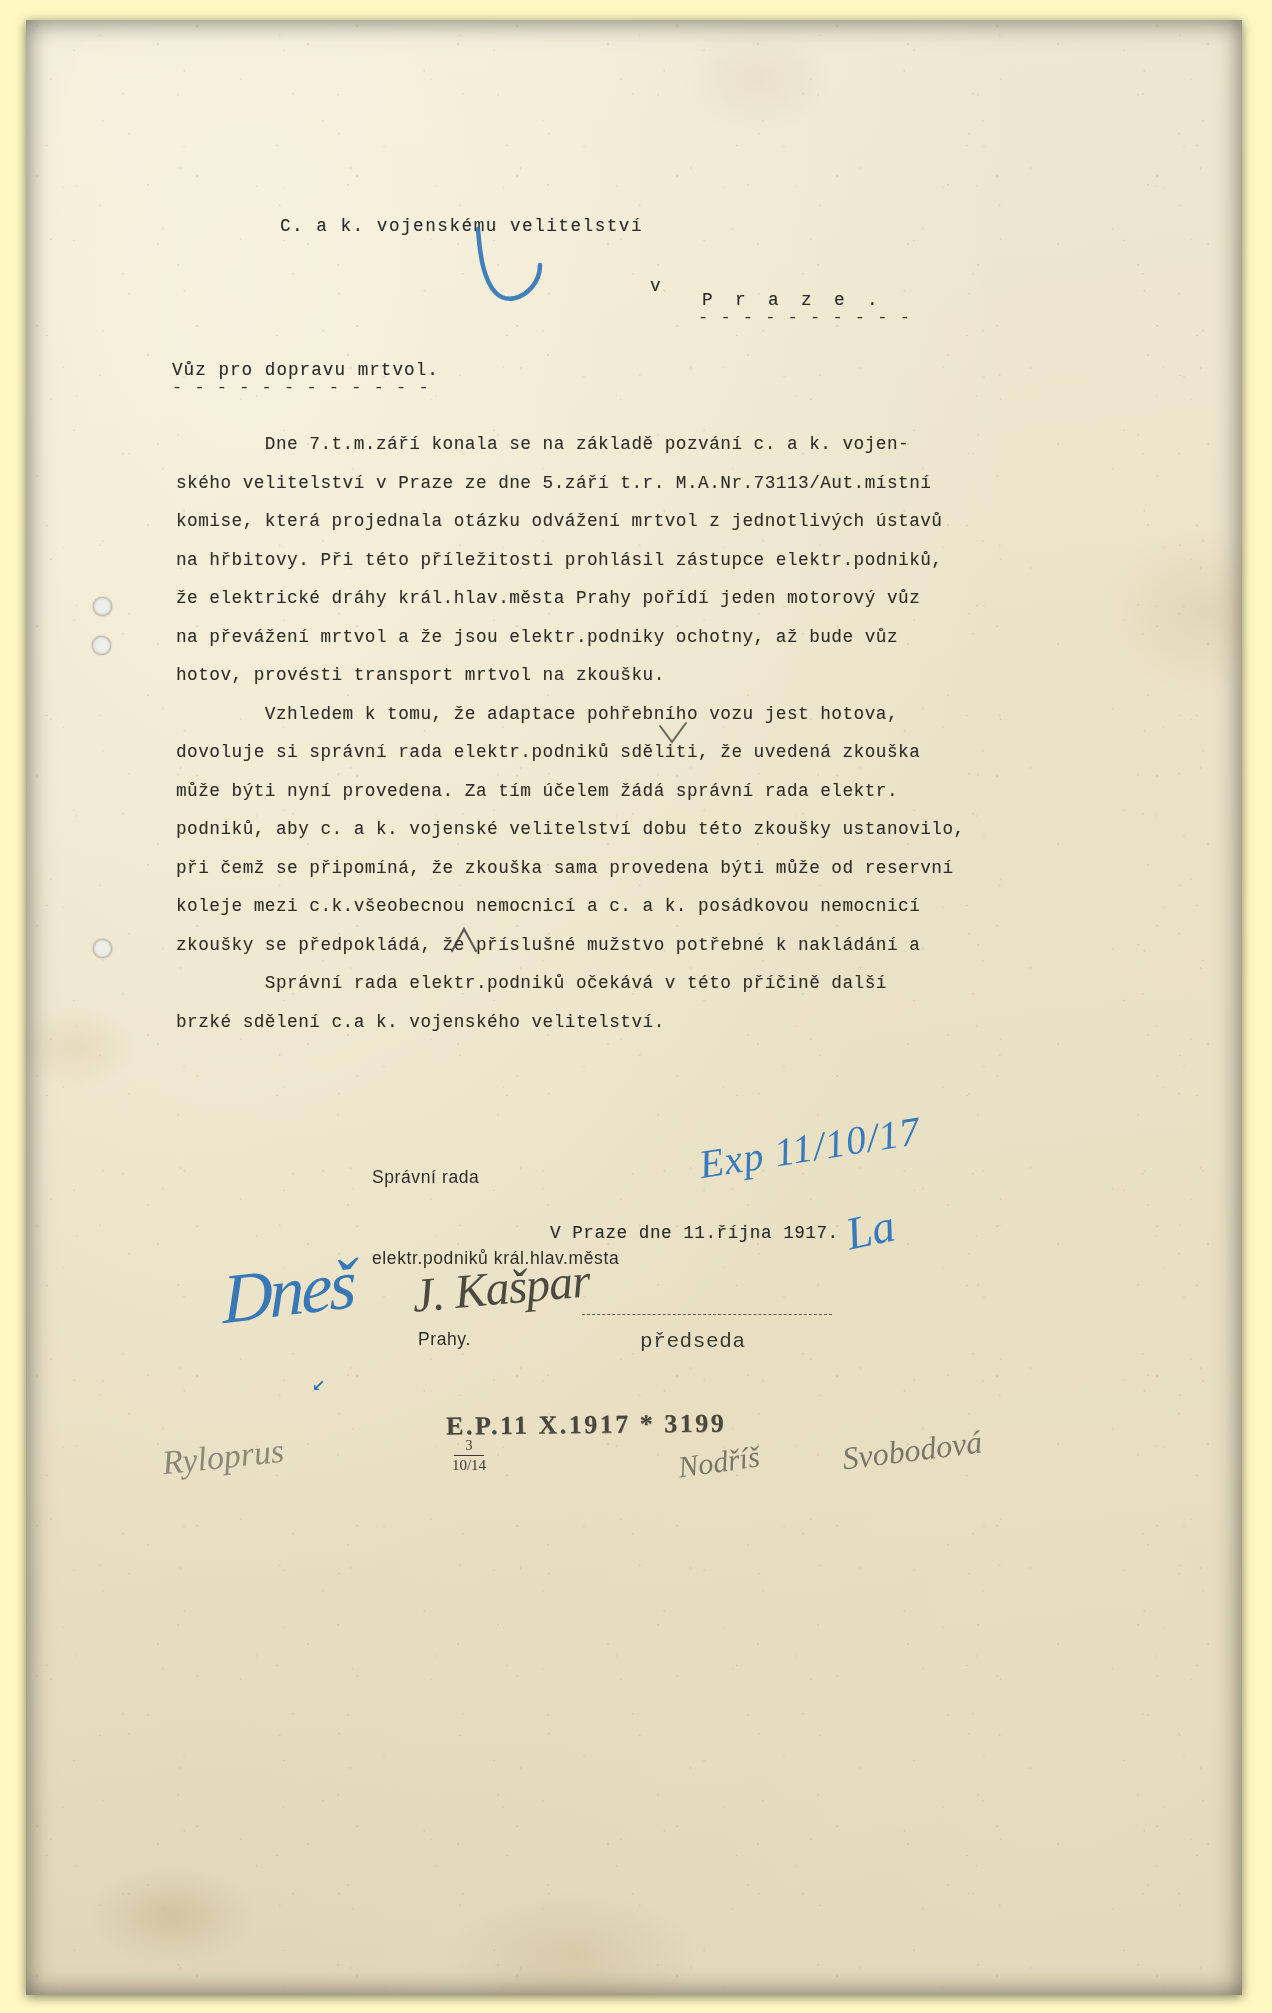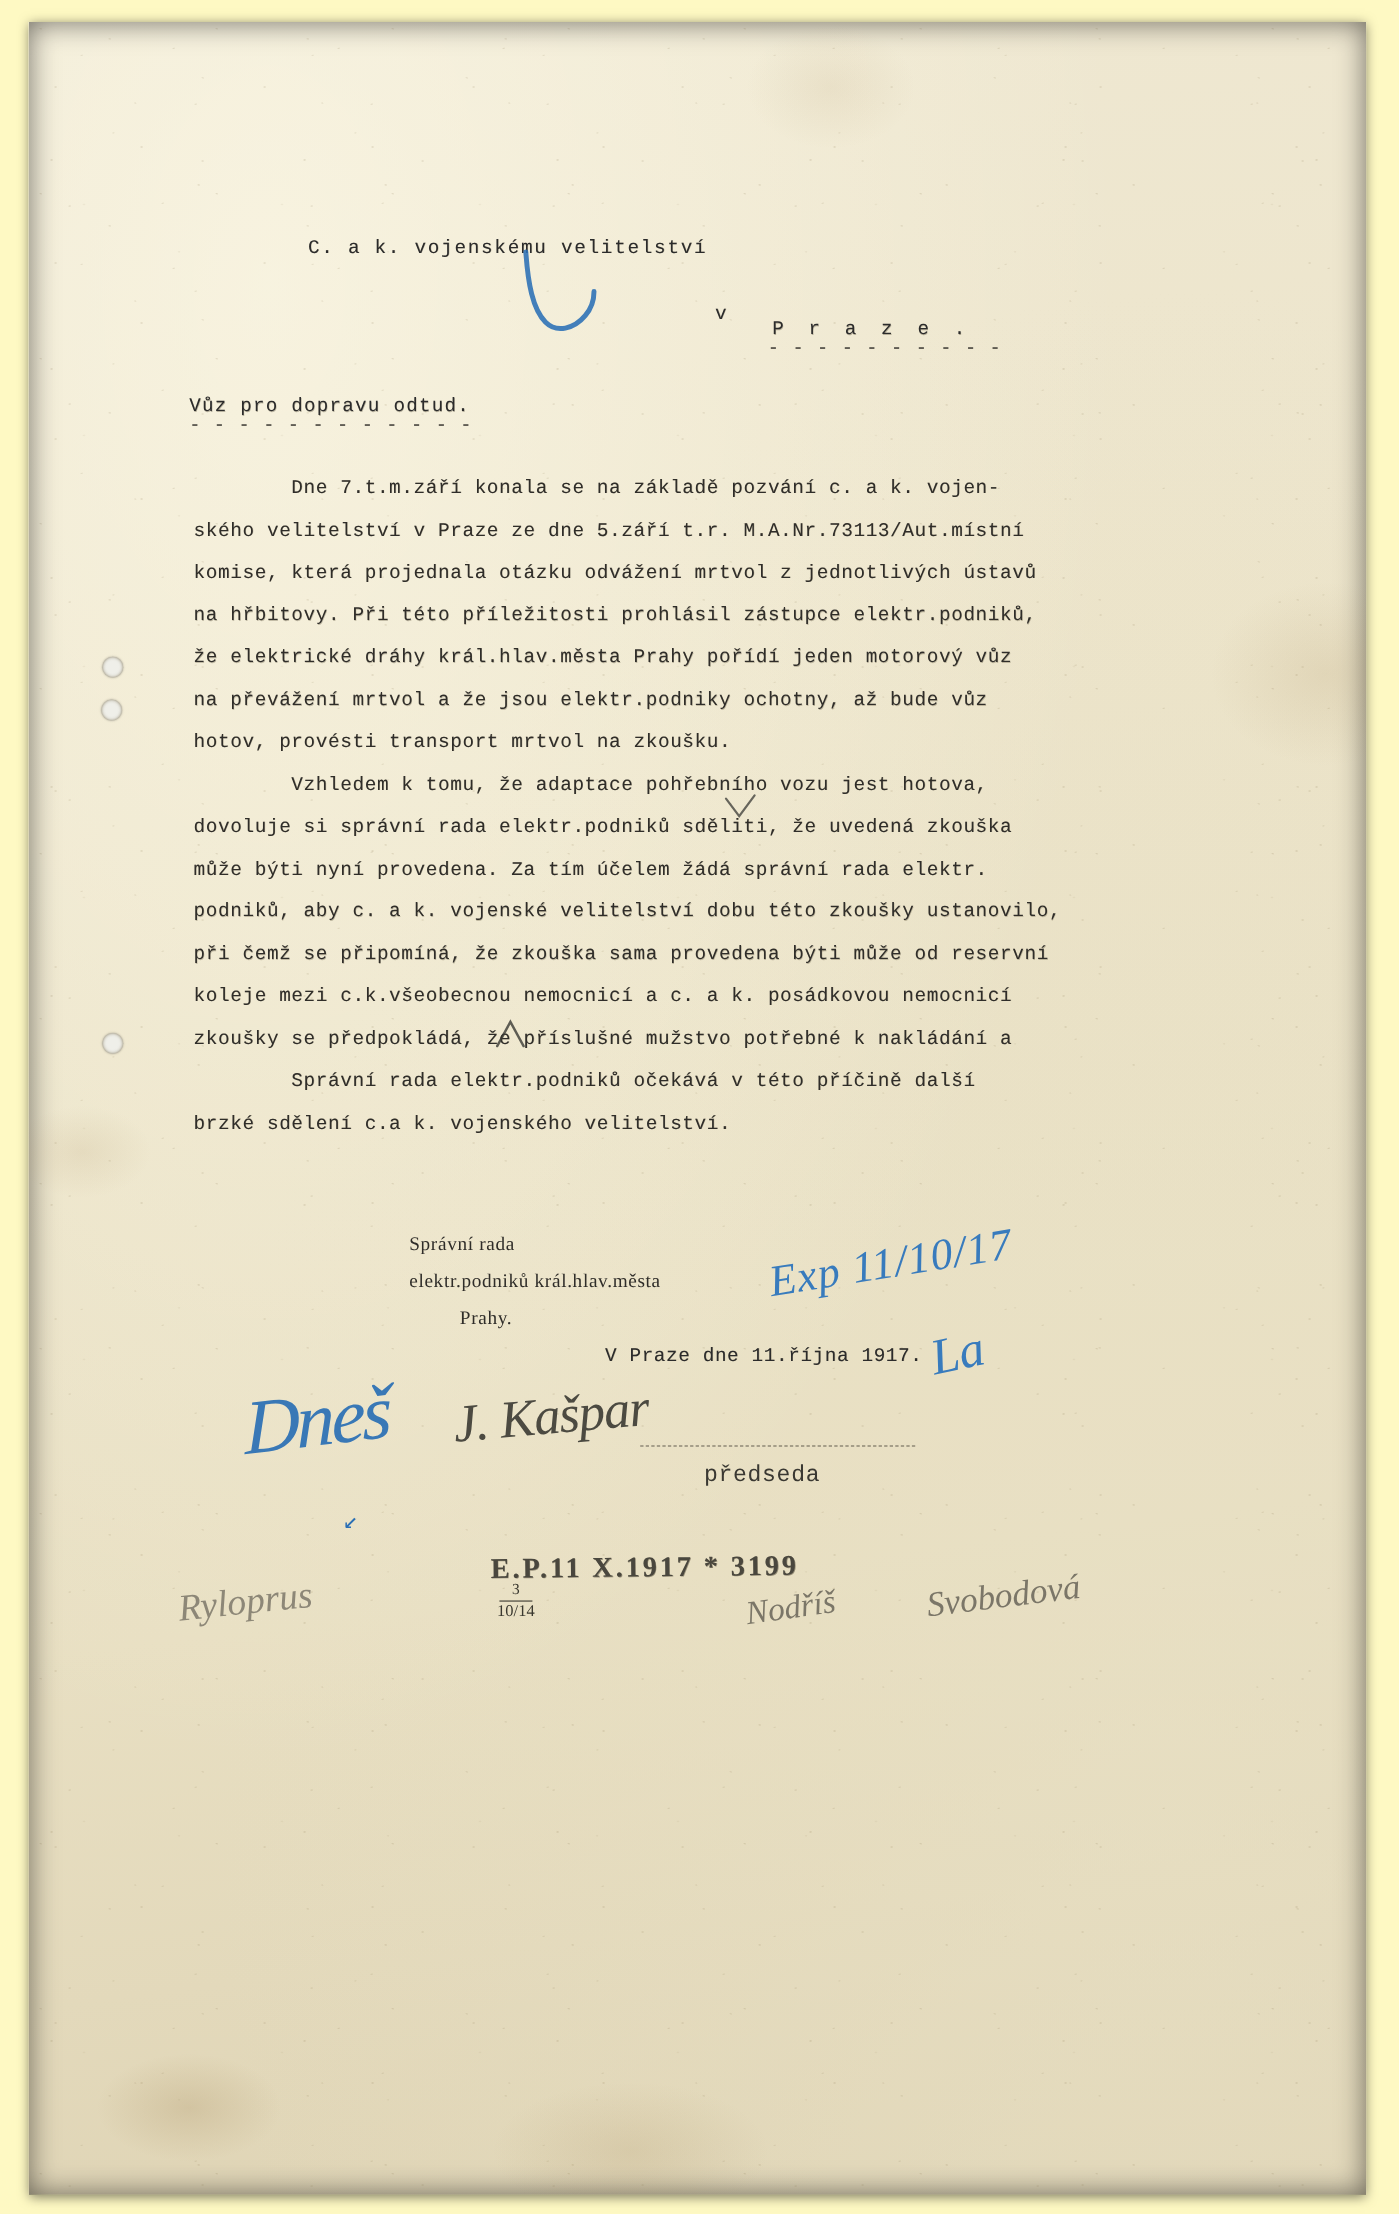--- a/index.html
+++ b/index.html
@@ -129,25 +129,26 @@
     font-size: 17px;
     letter-spacing: 1px;
     white-space: pre;
   }
   .dash-city { left: 672px; top: 288px; }
   .dash-subject { left: 146px; top: 358px; }
 
   .sign-block { position: absolute; left: 346px; top: 1093px; z-index: 4; }
   .sign-block .line {
     color: #2f2d29;
-    font-family: Liberation Serif, serif;
+    font-family: Liberation Sans, sans-serif;
     font-size: 17.5px;
     letter-spacing: 0.6px;
     line-height: 34px;
     white-space: pre;
+    margin-top: 47px;
   }
   .sign-block .l2 { padding-left: 0; }
   .sign-block .l3 { padding-left: 46px; }
 
   .place-date { left: 524px; top: 1203px; letter-spacing: 0.6px; }
 
   .chair {
     position: absolute;
     left: 614px;
     top: 1310px;
@@ -304,21 +305,21 @@
 
     <div class="typed addr1">C. a k. vojenskému velitelství</div>
     <div class="typed addr-v">v</div>
     <div class="typed addr-city">P r a z e .</div>
     <div class="dashes dash-city">- - - - - - - - - -</div>
 
     <svg class="blue-hook" width="120" height="90" viewBox="0 0 120 90">
       <path d="M22 4 C24 32 28 56 40 68 C50 78 66 74 76 62 C82 55 84 46 84 40" fill="none" stroke="#2a6fb5" stroke-width="4.5" stroke-linecap="round" opacity="0.88"></path>
     </svg>
 
-    <div class="typed subject">Vůz pro dopravu odtud.</div>
+    <div class="typed subject">Vůz pro dopravu mrtvol.</div>
     <div class="dashes dash-subject">- - - - - - - - - - - -</div>
 
     <div class="body-block">
       <div class="line">        Dne 7.t.m.září konala se na základě pozvání c. a k. vojen-</div>
       <div class="line">ského velitelství v Praze ze dne 5.září t.r. M.A.Nr.73113/Aut.místní</div>
       <div class="line">komise, která projednala otázku odvážení mrtvol z jednotlivých ústavů</div>
       <div class="line">na hřbitovy. Při této příležitosti prohlásil zástupce elektr.podniků,</div>
       <div class="line">že elektrické dráhy král.hlav.města Prahy pořídí jeden motorový vůz</div>
       <div class="line">na převážení mrtvol a že jsou elektr.podniky ochotny, až bude vůz</div>
       <div class="line">hotov, provésti transport mrtvol na zkoušku.</div>

